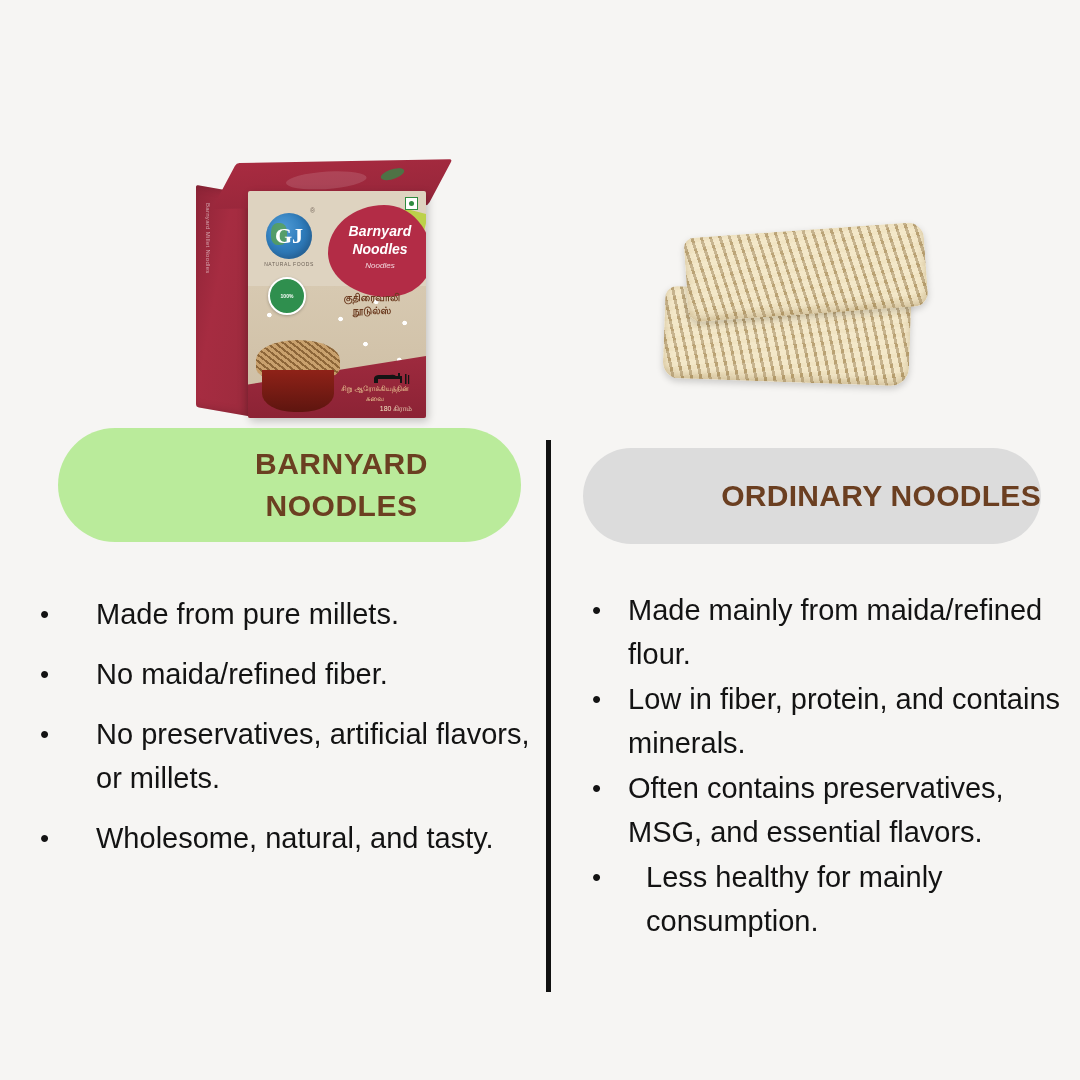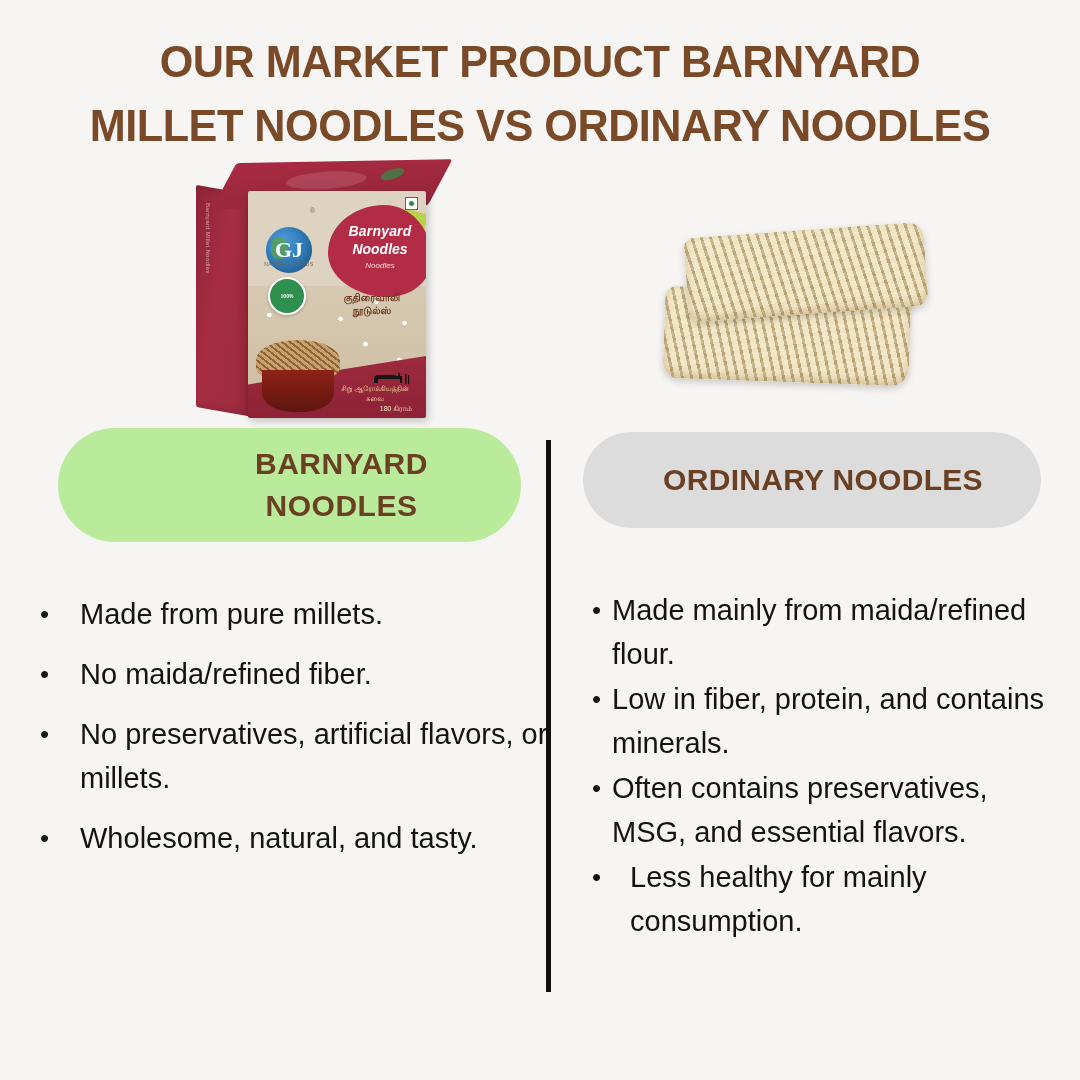--- a/index.html
+++ b/index.html
@@ -198,21 +198,21 @@
     top: 18px;
     width: 38px;
     height: 56px;
     background: #bcd14a;
     border-radius: 50% 6% 50% 50%;
     transform: rotate(14deg);
   }
   .bf-logo {
     position: absolute;
     left: 18px;
-    top: 36px;
+    top: 22px;
     width: 46px;
     height: 46px;
     border-radius: 50%;
     background: radial-gradient(circle at 36% 32%, #4f9bd6 0%, #2f7cbb 48%, #2a6fae 100%);
     box-shadow: inset -3px -3px 6px rgba(0,0,0,.18);
   }
   .bf-logo::after {
     content: "";
     position: absolute;
     left: 5px;
@@ -399,25 +399,26 @@
     border-radius: 60px;
   }
   .pill-green span {
     font-size: 30px;
     line-height: 42px;
     letter-spacing: .5px;
     padding-left: 52px;
   }
   .pill-gray {
     left: 583px;
-    top: 432px;
+    top: 448px;
     width: 458px;
     height: 96px;
     background: #dcdcdc;
     border-radius: 55px;
+    justify-content: flex-end;
   }
   .pill-gray span {
     font-size: 30px;
     letter-spacing: .3px;
     padding-left: 22px;
   }
 
   
   .divider {
     position: absolute;
@@ -458,31 +459,27 @@
     display: flex;
     justify-content: flex-start;
     font-size: 29px;
     line-height: 44px;
   }
   .dot b {
     font-weight: 400;
     font-size: 26px;
     line-height: 44px;
   }
-  .li-text { flex: 1 1 auto; }
+  .li-text { flex: 1 1 auto; margin-left: 16px; }
 </style>
 </head>
 <body>
 
 <div class="stage">
 
-  <div class="title-block">
-    <div class="title-line">OUR MARKET PRODUCT BARNYARD</div>
-    <div class="title-line">MILLET NOODLES VS ORDINARY NOODLES</div>
-  </div>
 
   <div class="product-box">
     <div class="box-side"></div>
     <div class="box-side-text">Barnyard Millet Noodles</div>
     <div class="box-top">
       <div class="box-top-oval"></div>
       <div class="box-top-dot"></div>
     </div>
 
     <div class="box-front">

